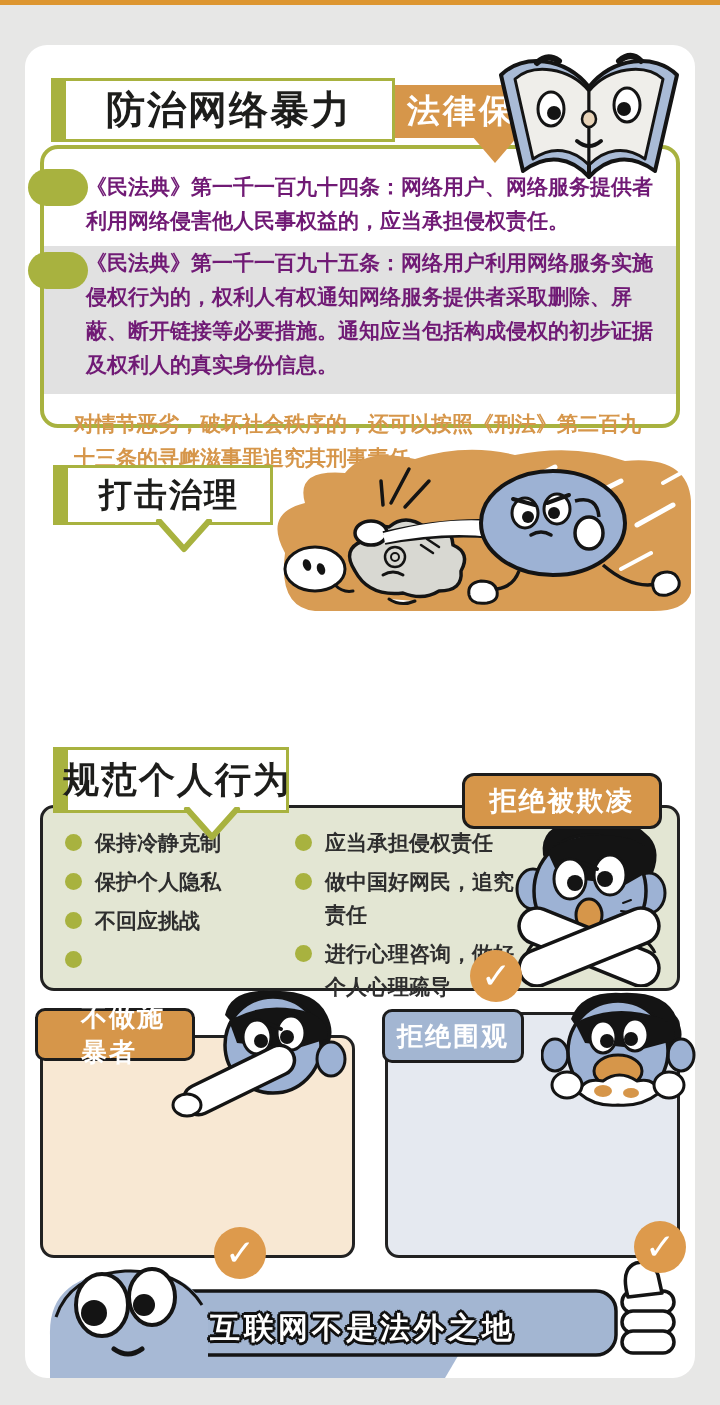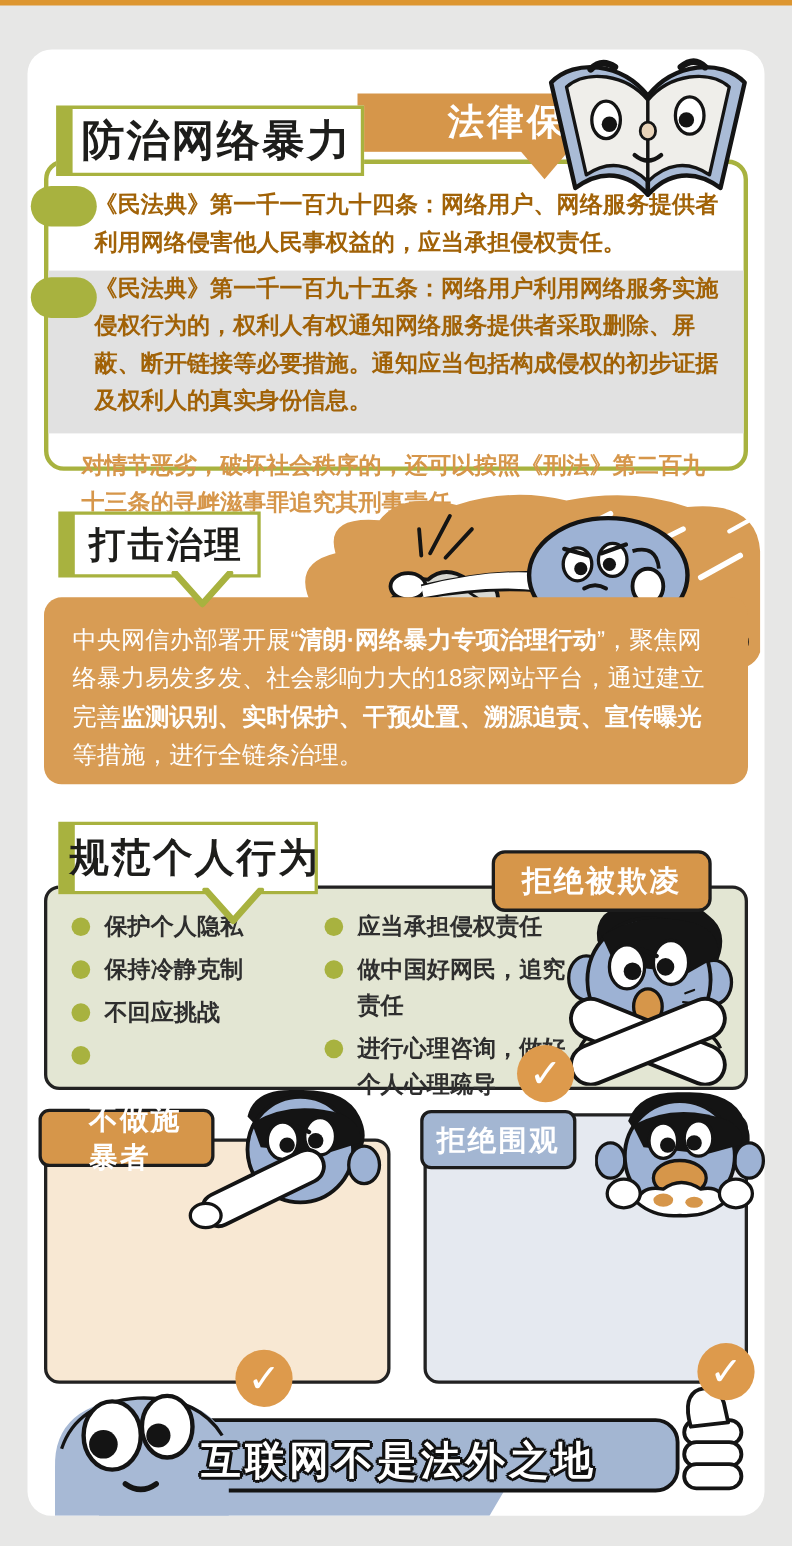--- a/index.html
+++ b/index.html
@@ -17,22 +17,22 @@
     background:#ffffff; border-radius:22px;
   }
   
   .tbox {
     position:absolute; background:#fff;
     border:3px solid #a8b23f; border-left:15px solid #a8b23f;
     display:flex; align-items:center; justify-content:center;
     color:#1d1d1b; font-weight:900; letter-spacing:2px; white-space:nowrap;
     z-index:3;
   }
-  .tbox1 { left:26px; top:51px; width:280px; height:64px; font-size:39px; }
-  .tbox2 { left:28px; top:420px; width:184px; height:60px; font-size:33px; }
+  .tbox1 { left:26px; top:33px; width:344px; height:64px; font-size:39px; }
+  .tbox2 { left:28px; top:420px; width:220px; height:60px; font-size:33px; }
   .tbox3 { left:28px; top:702px; width:236px; height:66px; font-size:36px; }
   .chev { position:absolute; z-index:4; }
   
   .law-banner {
     position:absolute; left:300px; top:40px; width:260px; height:53px;
     background:#d6964a; z-index:2;
     display:flex; align-items:center; justify-content:flex-end;
     padding-right:34px;
     color:#fff; font-size:33px; font-weight:900; letter-spacing:3px;
   }
@@ -41,41 +41,41 @@
     width:0; height:0; border-left:23px solid transparent;
     border-right:23px solid transparent; border-top:27px solid #d6964a;
   }
   .book { position:absolute; left:460px; top:0px; z-index:4; }
   
   .legal {
     position:absolute; left:15px; top:100px; width:640px; height:283px;
     border:4px solid #a8b23f; border-radius:18px; background:#fff;
     overflow:visible; z-index:1;
   }
-  .legal p { font-size:21px; line-height:34px; color:#a16207; font-weight:700; }
+  .legal p { font-size:21px; line-height:34px; color:#701a75; font-weight:700; }
   .lp1 { padding:21px 20px 8px 42px; }
   .lp2 { background:#e1e1e1; padding:0 20px 12px 42px; }
   .lp3 { padding:13px 20px 8px 30px; color:#d6964a; }
   .lp3 p { color:#d6964a; }
   .tab {
     position:absolute; left:-16px; width:60px; height:37px;
     background:#a8b23f; border-radius:19px; z-index:2;
   }
   .tab1 { top:20px; } .tab2 { top:103px; }
   
   .scene { position:absolute; left:198px; top:396px; z-index:1; }
   .combat-box {
     position:absolute; left:15px; top:498px; width:640px; height:170px;
     background:#d89c54; border-radius:16px; padding:21px 26px;
     color:#fff; font-size:22px; line-height:35px; font-weight:500; z-index:2;
   }
   .combat-box .b { font-weight:900; }
   
   .badge-orange {
-    position:absolute; left:422px; top:728px; width:200px; height:56px;
+    position:absolute; left:437px; top:728px; width:200px; height:56px;
     background:#d6964a; border:3px solid #1c1c1c; border-radius:12px;
     display:flex; align-items:center; justify-content:center;
     color:#fff; font-size:27px; font-weight:900; letter-spacing:2px; z-index:3;
   }
   .pbox {
     position:absolute; left:15px; top:760px; width:640px; height:186px;
     background:#e3e6d3; border:3px solid #222; border-radius:14px; z-index:1;
   }
   ul.tips { list-style:none; position:absolute; }
   ul.tips li {
@@ -126,21 +126,21 @@
   .ul-l li { font-size:21px; line-height:33px; margin-bottom:7px; }
   .ul-r { left:380px; top:1030px; width:262px; }
   .ul-r li { font-size:20px; line-height:33px; margin-bottom:8px; }
   .mascot-l { position:absolute; left:140px; top:942px; z-index:2; }
   .mascot-r { position:absolute; left:516px; top:944px; z-index:2; }
   
   .footer-art { position:absolute; left:5px; top:1212px; z-index:2; }
   .slogan {
     position:absolute; left:96px; top:1252px; width:484px; height:62px;
     display:flex; align-items:center; justify-content:center;
-    color:#fff; font-size:36px; font-weight:900; letter-spacing:4px; z-index:4;
+    color:#fff; font-size:30px; font-weight:900; letter-spacing:4px; z-index:4;
     text-shadow:-2px -2px 0 #111, 2px -2px 0 #111, -2px 2px 0 #111,
                  2px 2px 0 #111, 0 3px 0 #111, 3px 0 0 #111, -3px 0 0 #111, 0 -3px 0 #111;
   }
 </style>
 </head>
 <body>
 
 <div class="topbar"></div>
 
 <div class="card">
@@ -229,40 +229,37 @@
   </svg>
 
   <div class="tbox tbox2">
     <span>打击治理</span>
   </div>
   <svg class="chev" style="left:130px; top:474px;" width="58" height="34" viewBox="0 0 58 34">
     <polygon points="4,2 29,30 54,2" fill="#fff"></polygon>
     <polyline points="4,2 29,30 54,2" fill="none" stroke="#a8b23f" stroke-width="6" stroke-linecap="round" stroke-linejoin="round"></polyline>
   </svg>
 
-  <div class="combat-box">
-    <span class="seg">中央网信办部署开展“</span><span class="seg b">清朗·网络暴力专项治理行动</span><span class="seg">”，聚焦网络暴力易发多发、社会影响力大的18家网站平台，通过建立完善</span><span class="seg b">监测识别、实时保护、干预处置、溯源追责、宣传曝光</span><span class="seg">等措施，进行全链条治理。</span>
-  </div>
 
   <div class="tbox tbox3">
     <span>规范个人行为</span>
   </div>
   <svg class="chev" style="left:158px; top:762px;" width="58" height="34" viewBox="0 0 58 34">
     <polygon points="4,2 29,30 54,2" fill="#fff"></polygon>
     <polyline points="4,2 29,30 54,2" fill="none" stroke="#a8b23f" stroke-width="6" stroke-linecap="round" stroke-linejoin="round"></polyline>
   </svg>
 
   <div class="badge-orange">
     <span>拒绝被欺凌</span>
   </div>
 
   <div class="pbox">
     <ul class="tips col1">
+      <li><span class="dot dot-olive"></span><span>保持冷静克制</span></li>
       <li><span class="dot dot-olive"></span><span>保护个人隐私</span></li>
-      <li><span class="dot dot-olive"></span><span>保持冷静克制</span></li>
       <li><span class="dot dot-olive"></span><span>不回应挑战</span></li>
       <li><span class="dot dot-olive"></span></li>
     </ul>
     <ul class="tips col2">
       <li><span class="dot dot-olive"></span><span>应当承担侵权责任</span></li>
       <li><span class="dot dot-olive"></span><span>做中国好网民，追究责任</span></li>
       <li><span class="dot dot-olive"></span><span>进行心理咨询，做好个人心理疏导</span></li>
     </ul>
   </div>
 

